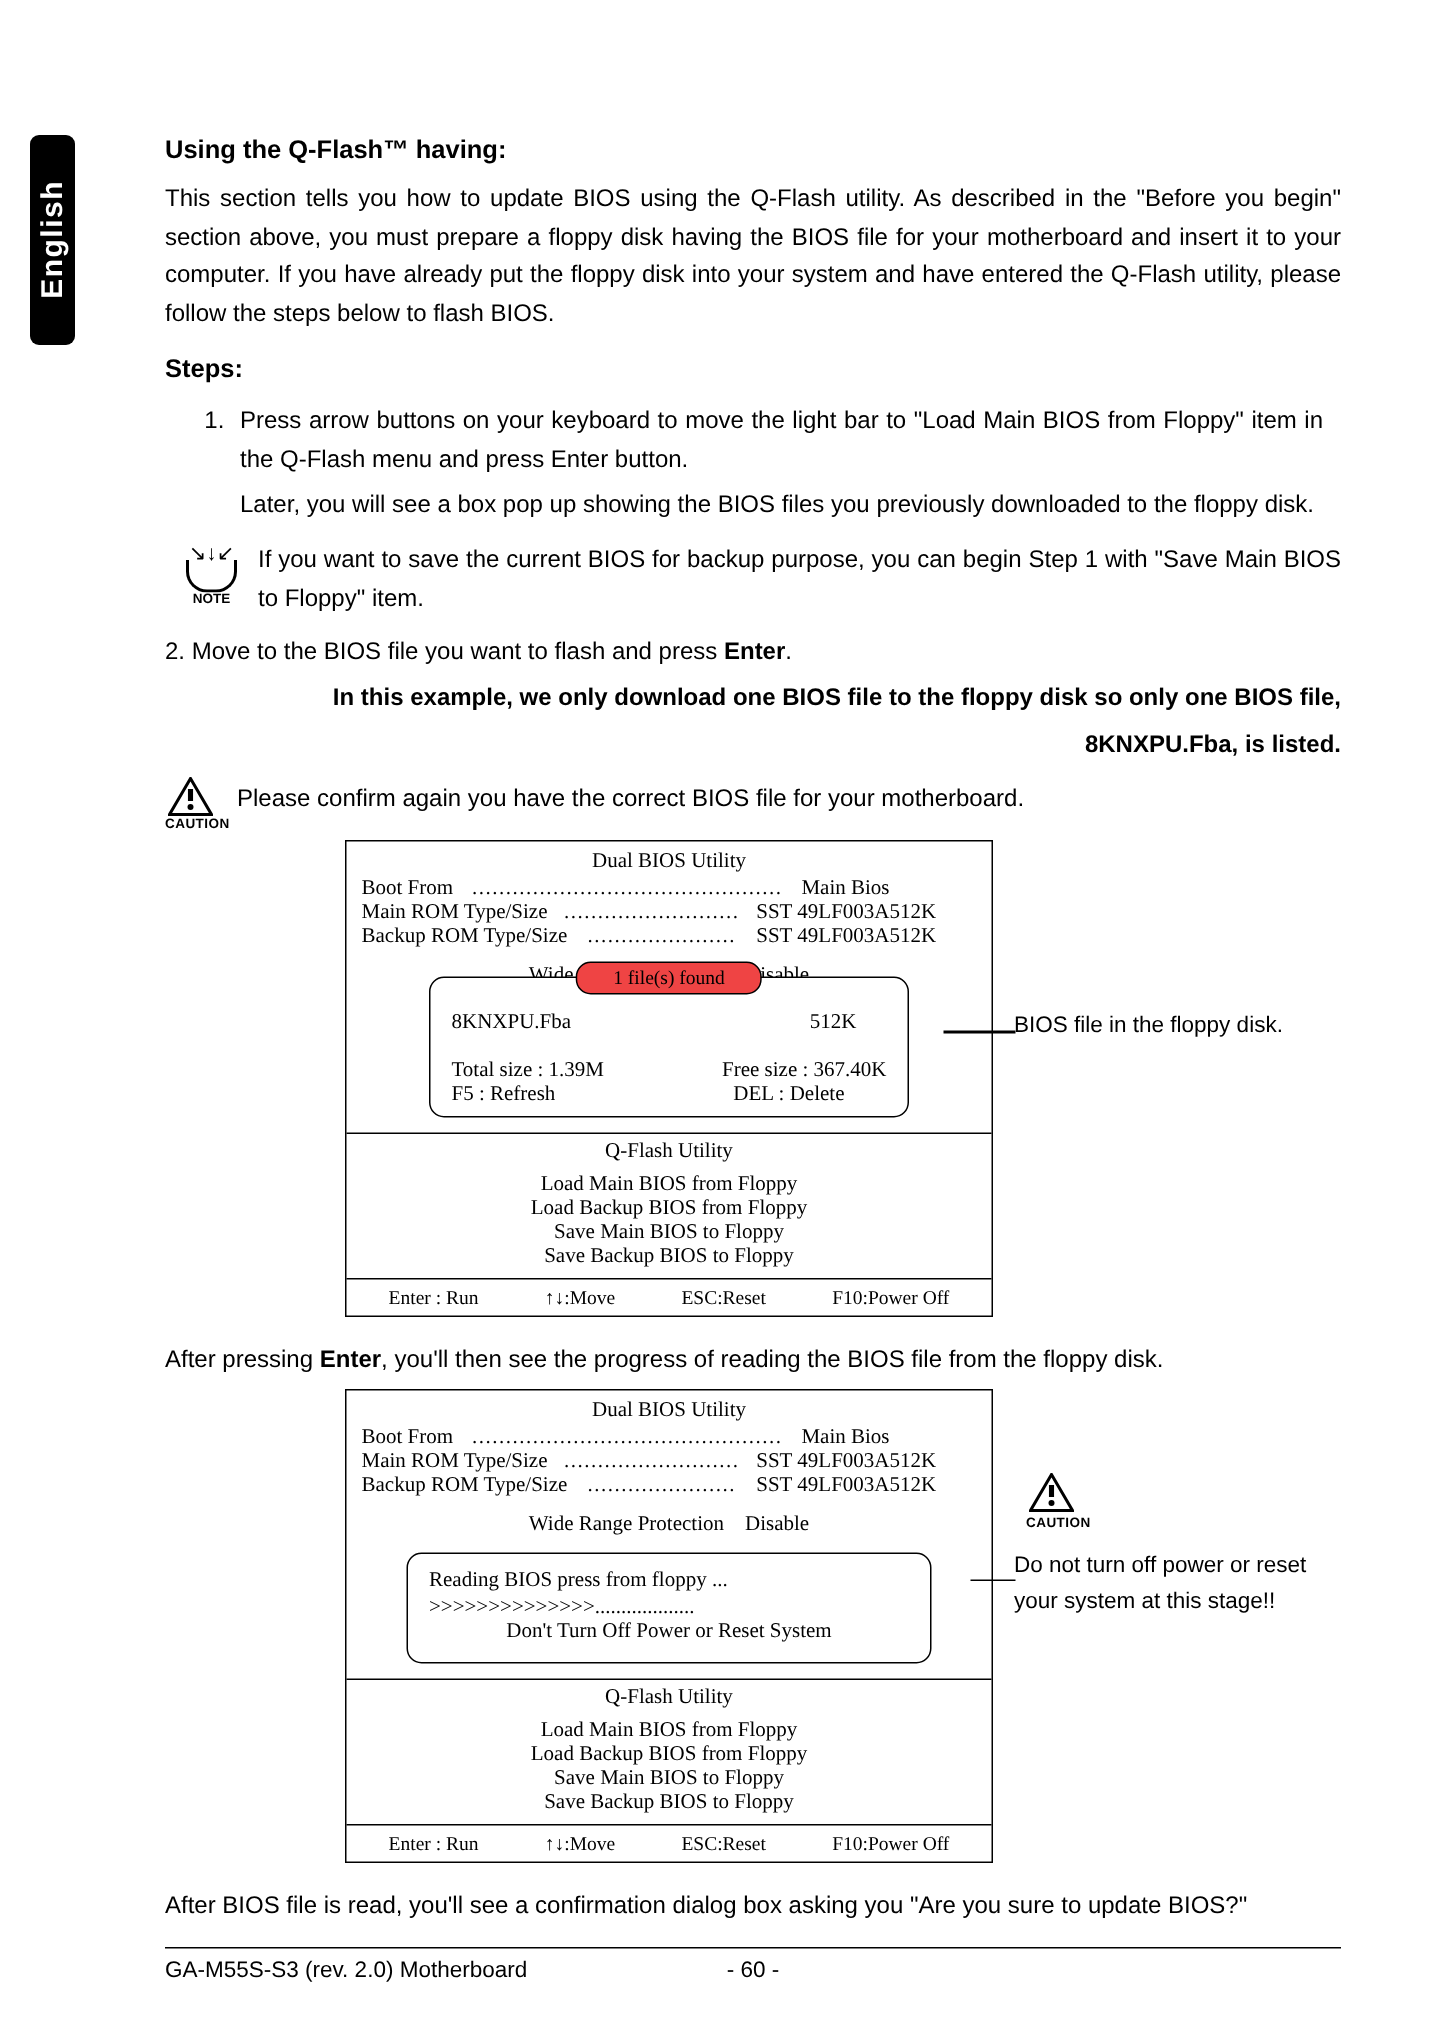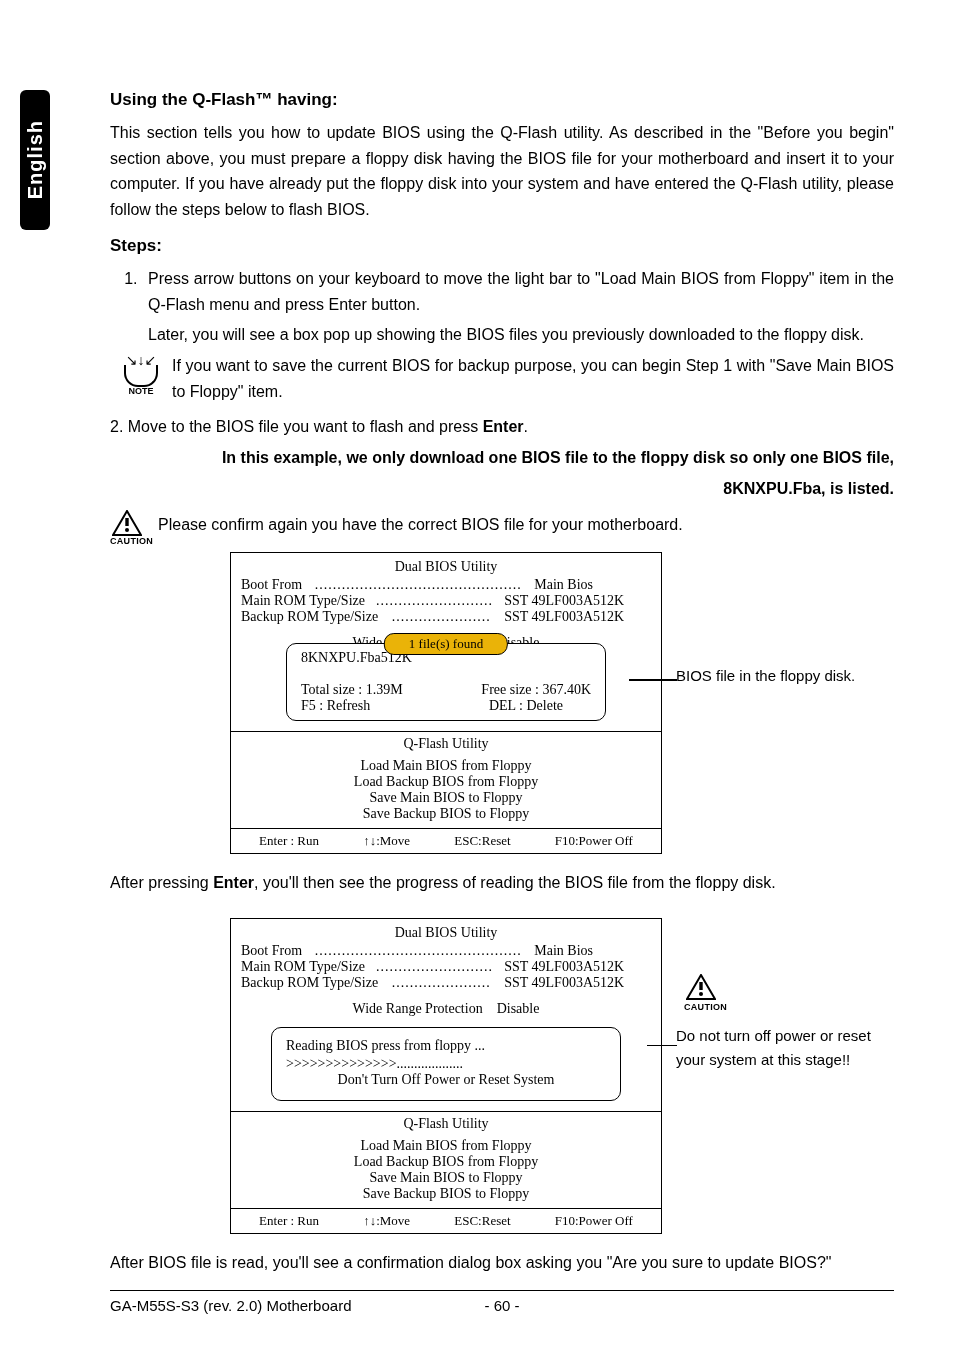--- a/index.html
+++ b/index.html
@@ -31,21 +31,21 @@
     color: #fff;
     font-weight: bold;
     font-size: 20px;
     writing-mode: vertical-rl;
     transform: rotate(180deg);
     letter-spacing: 1px;
   }
   .content { font-size: 16px; }
   h3 { font-size: 17px; margin: 0 0 10px 0; font-weight: bold; }
   .para { text-align: justify; line-height: 1.6; margin: 0 0 14px 0; }
-  ol { margin: 0; padding-left: 32px; }
+  ol { margin: 12px; padding-left: 32px; }
   ol li { line-height: 1.6; padding-left: 6px; margin-bottom: 6px; text-align: justify; }
   .li-sub { margin-top: 4px; margin-left: -38px; padding-left:38px; }
   .note-row { display:flex; align-items:flex-start; gap:14px; margin: 6px 0 10px 0; padding-left:14px; }
   .note-icon { flex:0 0 auto; text-align:center; font-size:9px; }
   .note-icon .face { width:30px; height:20px; border:2px solid #000; border-radius:0 0 14px 14px; border-top:none; position:relative; margin-bottom:-1px;}
   .note-icon .arrows { font-size:14px; line-height:1; margin-bottom:-2px;}
   .note-text { line-height:1.6; flex:1; text-align:justify; }
   .caution-icon { width:34px; text-align:center; font-size:9px; }
   .caution-tri { position:relative; width:30px; height:26px; margin:0 auto; }
   .caution-tri svg { display:block; }
@@ -53,22 +53,22 @@
   .step2-wrap { display:flex; align-items:flex-start; gap:14px; margin-left:0; }
   .bios-fig { display:flex; align-items:stretch; gap:14px; margin: 6px 0 16px 0; padding-left:120px; font-family:"Times New Roman", Times, serif; font-size:14px; }
   .bios-box { border:1.5px solid #000; width:430px; position:relative; }
   .bios-top { border-bottom:1.5px solid #000; padding:6px 10px 8px 10px; text-align:center; }
   .bios-title { margin-bottom:2px; }
   .bios-kv { display:flex; justify-content:space-between; white-space:nowrap; }
   .bios-kv .dots { flex:1; overflow:hidden; letter-spacing:1px; }
   .bios-kv .r { width:58px; text-align:left; }
   .bios-module { width:320px; margin:10px auto 2px auto; position:relative; }
   .pill { border:1.5px solid #000; border-radius:10px; background:#fff; padding:6px 14px; position:relative; }
-  .pill-head { position:absolute; top:-11px; left:50%; transform:translateX(-50%); background:#eab308; border:1.5px solid #000; border-radius:10px; padding:2px 24px; font-size:13px; white-space:nowrap; }
-  .file-row { display:flex; justify-content:flex-start; margin-top:0; }
+  .pill-head { position:absolute; top:-11px; left:50%; transform:translateX(-50%); background:#ef4444; border:1.5px solid #000; border-radius:10px; padding:2px 24px; font-size:13px; white-space:nowrap; }
+  .file-row { display:flex; justify-content:space-between; margin-top:16px; }
   .mini-row { display:flex; justify-content:space-between; margin-top:8px; }
   .bios-util-list { text-align:center; padding:4px 0 6px 0; }
   .bios-action-row { display:flex; justify-content:space-around; border-top:1.5px solid #000; padding:4px 6px; font-size:13px; }
   .connector { position:absolute; height:1.2px; background:#000; }
   .side-note { flex:1; font-size:15px; line-height:1.6; padding-top:112px; font-family:Arial,Helvetica,sans-serif;}
   .side-note-2 { padding-top:108px; }
   .side-caution-box { display:flex; flex-direction:column; gap:4px; }
   .side-caution-box .caution-icon { margin-bottom:6px; }
   .progressbox { border:1.5px solid #000; border-radius:10px; background:#fff; width:320px; margin:10px auto 2px auto; padding:10px 14px 12px 14px; }
   .footer-line { border-top:1.2px solid #000; margin-top:14px; padding-top:6px; display:flex; font-size:15px; }
@@ -182,21 +182,21 @@
           <span>Enter : Run</span>
           <span>↑↓:Move</span>
           <span>ESC:Reset</span>
           <span>F10:Power Off</span>
         </div>
         <div class="connector" style="top:126px; right:-16px; width:48px;"></div>
       </div>
       <div class="side-note">BIOS file in the floppy disk.</div>
     </div>
 
-    <p class="para" style="margin-bottom:22px;">
+    <p class="para" style="margin-bottom:6px;">
       <span>After pressing </span><b>Enter</b><span>, you'll then see the progress of reading the BIOS file from the floppy disk.</span>
     </p>
 
     <div class="bios-fig">
       <div class="bios-box">
         <div class="bios-top">
           <div class="bios-title">Dual BIOS Utility</div>
           <div class="bios-kv">
               <span>Boot From</span>
               <span class="dots">..............................................</span>

